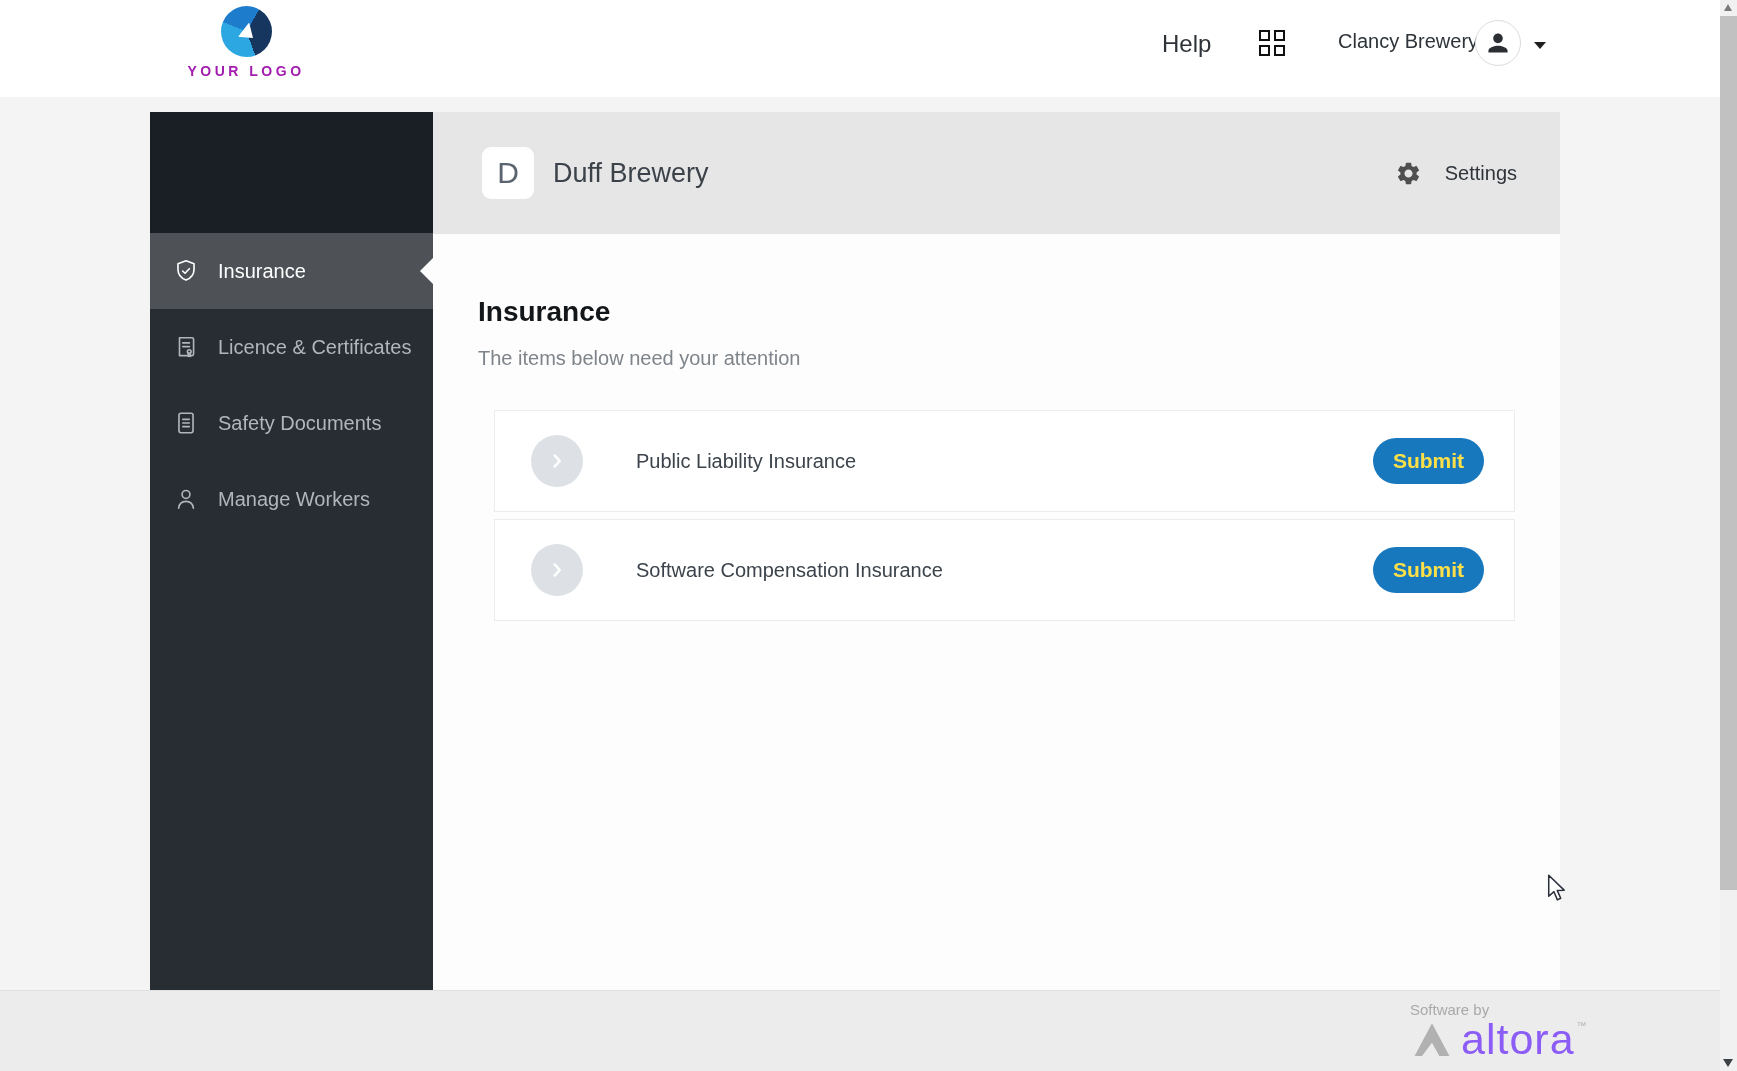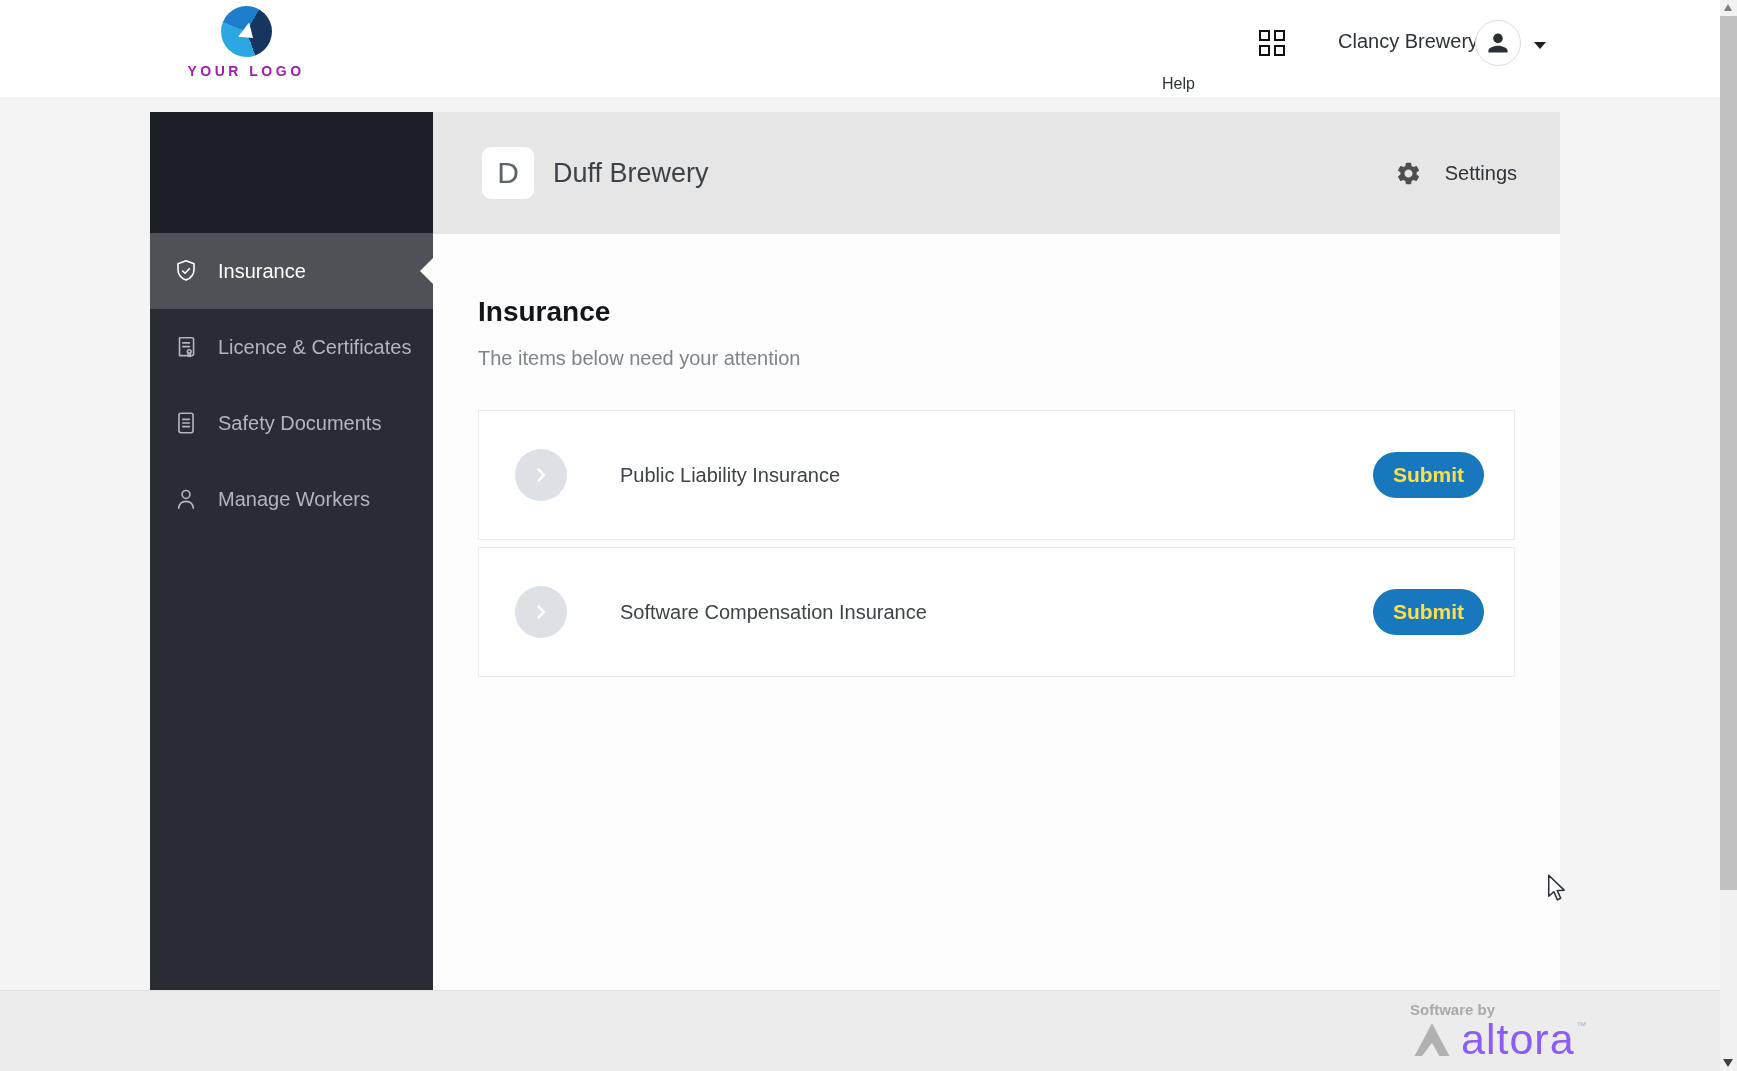--- a/index.html
+++ b/index.html
@@ -10,21 +10,21 @@
 
   
   .topbar { position:absolute; left:0; top:0; width:1720px; height:97px; background:#ffffff; }
   .logo { position:absolute; left:192px; top:6px; width:108px; display:flex; flex-direction:column; align-items:center; cursor:pointer; }
   .logo-circle { position:relative; width:51px; height:51px; border-radius:50%;
     background:conic-gradient(from 30deg, #16365f 0 130deg, #2ca7e2 130deg 262deg, #1e7ccd 262deg 360deg); }
   .logo-circle::after { content:""; position:absolute; left:17px; top:16px; width:17px; height:17px;
     background:#ffffff; clip-path:polygon(50% 0, 100% 80%, 14% 100%); transform:rotate(18deg); }
   .logo-text { margin-top:6px; font-size:14px; font-weight:700; letter-spacing:3.5px; color:#a21caf; white-space:nowrap; }
 
-  .help-link { position:absolute; left:1162px; top:30px; font-size:16px; color:#2d3338; cursor:pointer;margin-top:45px; }
+  .help-link { position:absolute; left:1162px; top:30px; font-size:24px; color:#2d3338; cursor:pointer; }
   .grid-icon { position:absolute; left:1259px; top:30px; width:27px; height:27px;
     display:grid; grid-template-columns:11px 11px; grid-template-rows:11px 11px; gap:4px; cursor:pointer; }
   .grid-icon span { border:2.5px solid #101010; background:#fff; }
   .user-name { position:absolute; left:1338px; top:30px; font-size:20px; color:#2d3338; cursor:pointer; }
   .user-avatar { position:absolute; left:1475px; top:20px; width:46px; height:46px; border-radius:50%;
     background:#fff; border:1px solid #dcdcdc; display:flex; align-items:center; justify-content:center; cursor:pointer; }
   .user-caret { position:absolute; left:1534px; top:42px; width:0; height:0;
     border-left:6px solid transparent; border-right:6px solid transparent; border-top:7px solid #1f1f1f; cursor:pointer; }
 
   
@@ -44,31 +44,31 @@
     display:flex; align-items:center; justify-content:center; font-size:30px; color:#5a646e; }
   .company-name { margin-left:19px; font-size:27px; color:#3b4249; }
   .settings-btn { margin-left:auto; margin-right:43px; display:flex; align-items:center; gap:23px; cursor:pointer; }
   .settings-btn .label { font-size:20px; color:#2e343a; }
 
   .content-body { padding:62px 0 0 45px; }
   .page-title { font-size:28px; font-weight:700; color:#14171a; }
   .page-subtitle { margin-top:19px; font-size:20px; color:#7e848a; }
 
   .item-list { margin-top:40px; width:1037px; }
-  .item-row { height:130px; background:#ffffff; border:1px solid #ececec; display:flex; align-items:center; margin-bottom:7px; }
+  .item-row { height:102px; background:#ffffff; border:1px solid #ececec; display:flex; align-items:center; margin-bottom:7px;margin-left:16px; }
   .chevron-circle { margin-left:36px; width:52px; height:52px; border-radius:50%; background:#dde1e6;
     display:flex; align-items:center; justify-content:center; cursor:pointer; flex:0 0 auto; }
   .item-label { margin-left:53px; font-size:20px; color:#3c434b; }
   .submit-btn { margin-left:auto; margin-right:30px; width:111px; height:46px; border:none; border-radius:23px;
     background:#1878be; color:#fde047; font-size:21px; font-weight:700; font-family:Liberation Sans, sans-serif; cursor:pointer; }
 
   
   .footer { position:absolute; left:0; top:990px; width:1720px; height:81px; background:#ececec; border-top:1px solid #e0e0e0; }
   .footer-brand { position:absolute; left:1410px; top:10px; }
-  .software-by { font-size:15px; color:#a9a9a9;font-weight:bold; }
+  .software-by { font-size:15px; color:#a9a9a9; }
   .brand-row { display:flex; align-items:flex-end; margin-top:2px; }
   .brand-name { font-size:43px; line-height:38px; color:#8b5cf6; letter-spacing:1px; margin-left:7px; }
   .brand-tm { font-size:10px; color:#b1b1b1; margin-left:2px; align-self:flex-start; }
 
   
   .scrollbar { position:absolute; right:0; top:0; width:17px; height:1071px; background:#f1f1f1; }
   .sb-up { position:absolute; top:4px; left:4px; width:0; height:0;
     border-left:4.5px solid transparent; border-right:4.5px solid transparent; border-bottom:7px solid #7a7a7a; cursor:pointer; }
   .sb-thumb { position:absolute; top:16px; left:0; width:17px; height:874px; background:#c1c1c1; cursor:pointer; }
   .sb-down { position:absolute; top:1059px; left:3px; width:0; height:0;

